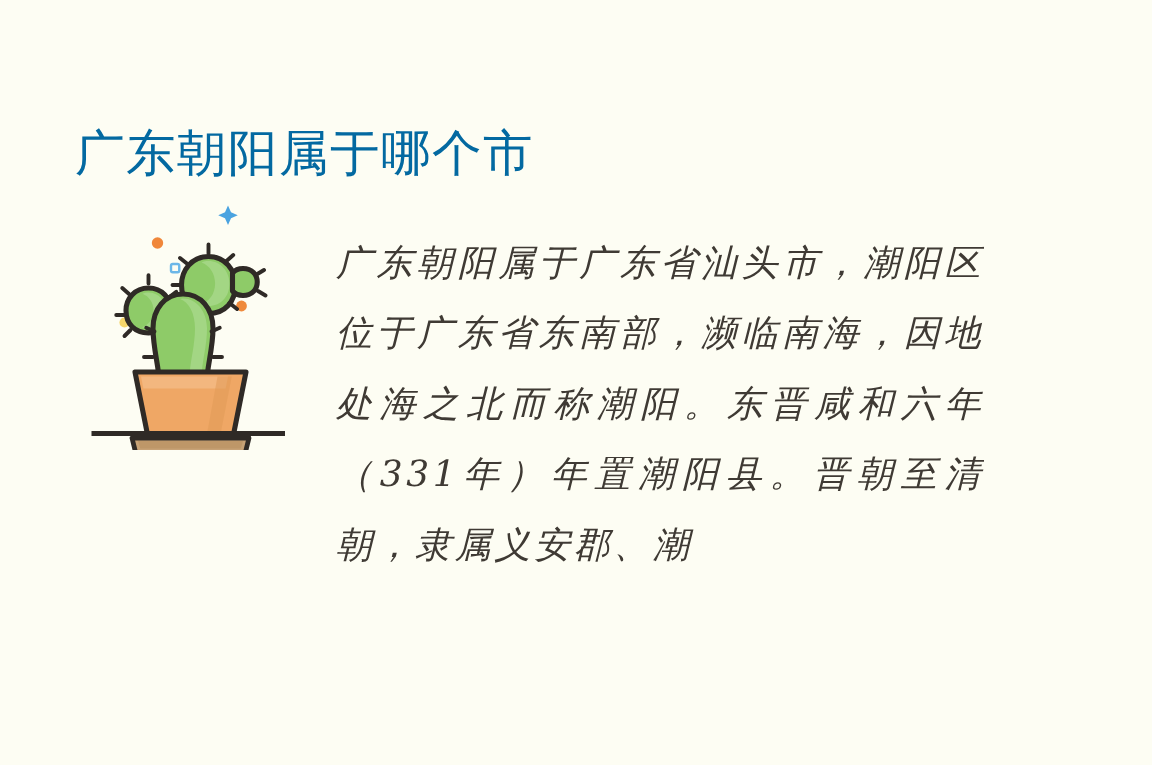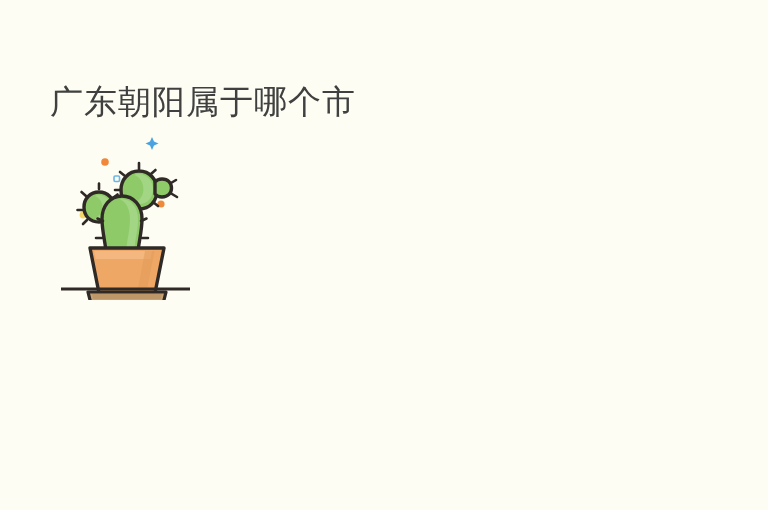--- a/index.html
+++ b/index.html
@@ -23,21 +23,21 @@
   }
 
   
   .page-title {
     position: absolute;
     left: 50px;
     top: 58px;
     font-size: 33px;
     line-height: 44px;
     letter-spacing: 1px;
-    color: #404040;
+    color: #0369a1;
     font-family: "Liberation Sans", "DejaVu Sans", sans-serif;
     font-weight: 400;
     white-space: nowrap;
   }
 
   
   .illustration {
     position: absolute;
     left: 52px;
     top: 128px;
@@ -120,14 +120,15 @@
 
       <g>
         <path d="M36 150 l78 0 l-4 16 l-70 0 Z" fill="#c7a276" stroke="#2f2a26" stroke-width="3.2" stroke-linejoin="round" transform="translate(0,14)"></path>
         <path d="M40 166 l70 0 l-1.5 5 l-67 0 Z" fill="#b8905f" opacity="0.6"></path>
       </g>
 
       <line x1="9" y1="161" x2="138" y2="161" stroke="#2f2a26" stroke-width="3.2" stroke-linecap="butt"></line>
     </svg>
   </div>
 
+  <div class="article-body">广东朝阳属于广东省汕头市，潮阳区位于广东省东南部，濒临南海，因地处海之北而称潮阳。东晋咸和六年（331年）年置潮阳县。晋朝至清朝，隶属义安郡、潮</div>
 
 </div>
 
 </body></html>

